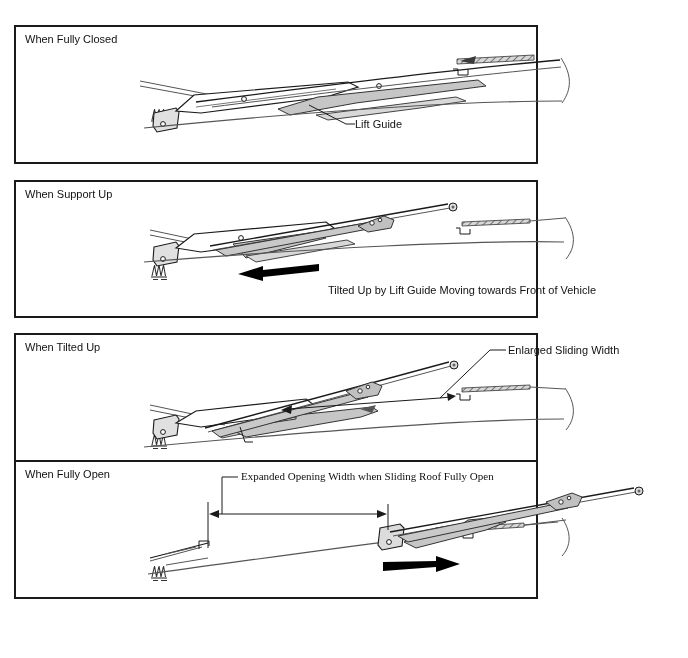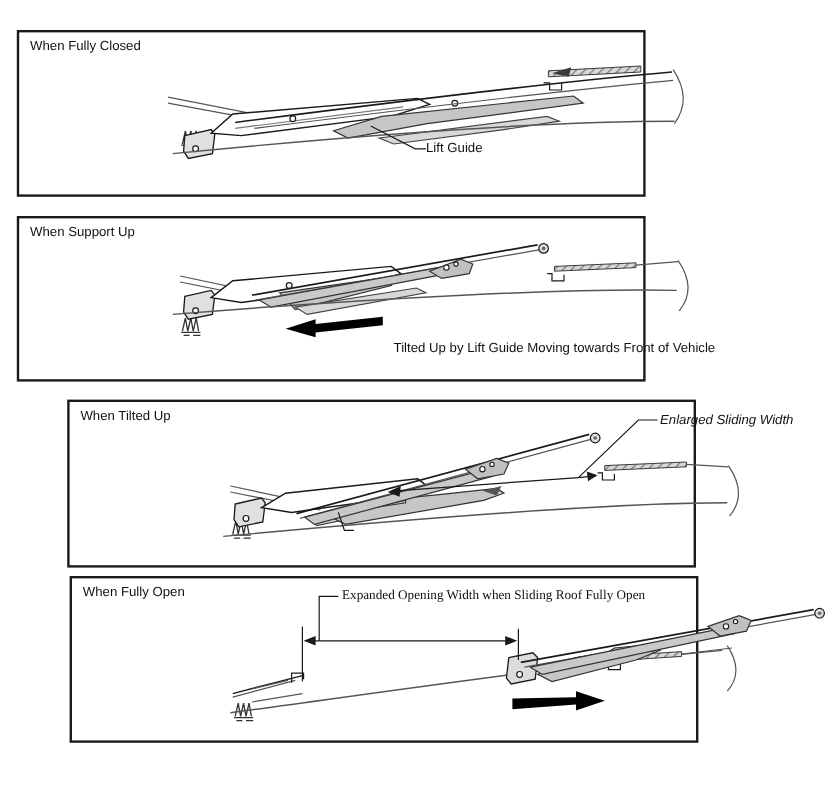--- a/index.html
+++ b/index.html
@@ -6,33 +6,33 @@
   body{
     width:688px;height:658px;position:relative;background:#ffffff;
     font-family:"Liberation Sans", sans-serif;color:#111;overflow:hidden;
   }
   .panel{
     position:absolute;left:14px;width:524px;box-sizing:border-box;
     border:2px solid #1a1a1a;background:#ffffff;
   }
   #panel-0{top:25px;height:139px;}
   #panel-1{top:180px;height:138px;}
-  #panel-2{top:333px;height:140px;margin-left:42px;}
-  #panel-3{top:480px;height:139px;margin-left:44px;}
+  #panel-2{top:333px;height:140px;}
+  #panel-3{top:460px;height:139px;}
   .panel svg{position:absolute;left:0;top:0;width:656px;height:100%;}
   .panel-title{
     position:absolute;left:9px;top:6px;font-size:11px;line-height:13px;
     white-space:nowrap;z-index:2;
   }
   .dlabel{
     position:absolute;font-size:11px;line-height:13px;white-space:nowrap;z-index:2;
   }
   .lbl-lift-guide{left:339px;top:91px;}
   .lbl-tilting-caption{left:280px;top:102px;margin-left:32px;}
-  .lbl-sliding-width{left:492px;top:9px;font-style:italic;}
+  .lbl-sliding-width{left:492px;top:9px;}
   .lbl-tilted-caption{left:240px;top:103px;}
   .lbl-opening-width{left:225px;top:8px;font-family:Liberation Serif, serif;}
 </style>
 </head>
 <body>
 
 <section class="panel" id="panel-0">
   <div class="panel-title">When Fully Closed</div>
   <svg viewBox="0 0 656 135" preserveAspectRatio="none">
     <defs>

